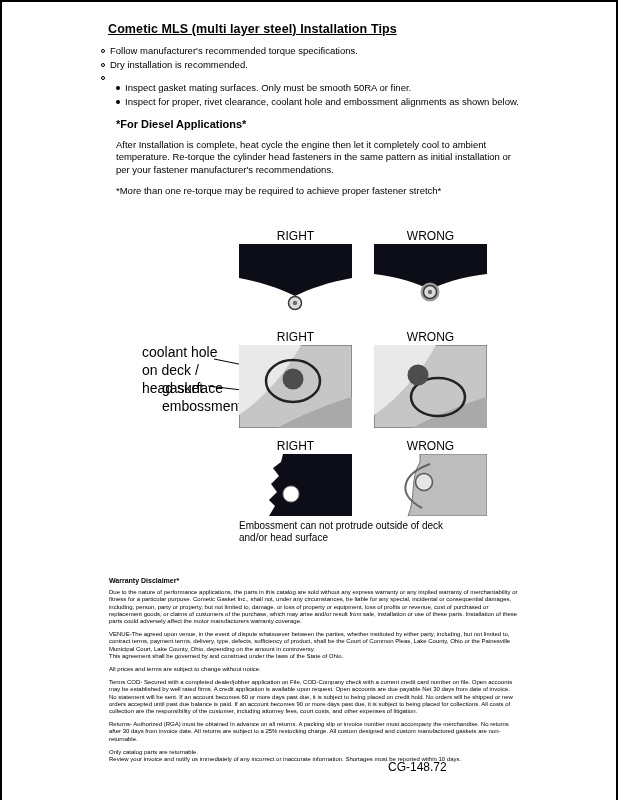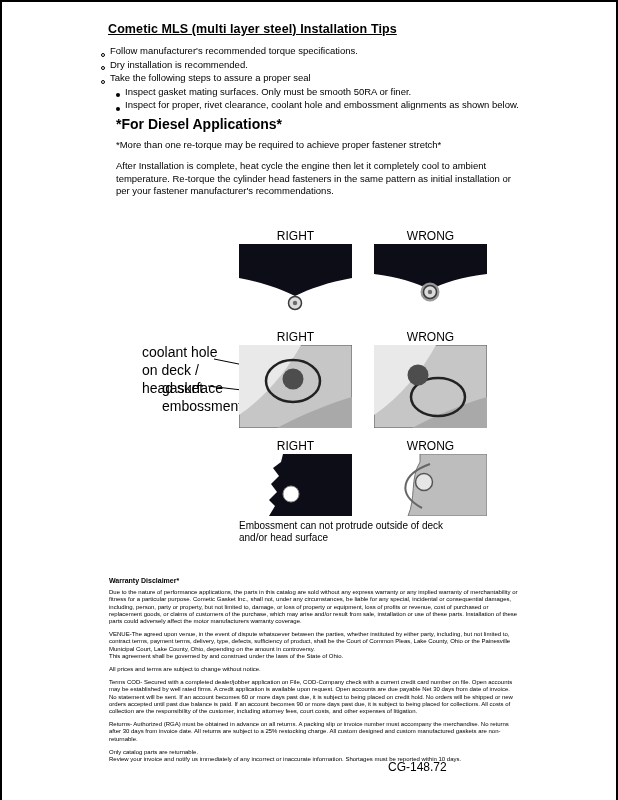--- a/index.html
+++ b/index.html
@@ -7,26 +7,26 @@
   body { font-family:"Liberation Sans","DejaVu Sans",sans-serif; color:#000; }
   .page {
     position:relative; width:618px; height:800px; margin:0 auto;
     background:#ffffff; border:2px solid #000; border-bottom:none; overflow:hidden;
   }
   .title {
     position:absolute; left:106px; top:20px;
     font-size:12.5px; font-weight:bold; text-decoration:underline; letter-spacing:.1px;
   }
   .tips { position:absolute; left:99px; top:44px; width:430px; font-size:9.5px; line-height:10.5px; }
-  .tip { display:flex; align-items:flex-end; margin-bottom:3px; }
+  .tip { display:flex; align-items:flex-start; margin-bottom:3px; }
   .tip.sub { margin-left:15px; }
   .b-open { flex:none; width:4px; height:4px; border:1px solid #000; border-radius:50%; margin:3px 5px 0 0; }
   .b-fill { flex:none; width:4px; height:4px; background:#000; border-radius:50%; margin:3px 5px 0 0; }
   .diesel { position:absolute; left:114px; top:116px; width:400px; font-size:9.5px; line-height:12.5px; }
-  .diesel .dhead { font-size:14px; font-weight:bold; margin-bottom:8px; }
+  .diesel .dhead { font-size:11px; font-weight:bold; margin-bottom:8px; }
   .diesel p { margin-bottom:9px; }
   .dlabel { position:absolute; width:113px; text-align:center; font-size:12px; }
   .dimg { position:absolute; width:113px; line-height:0; }
   .dimg svg { display:block; }
   .caption { position:absolute; font-size:10px; line-height:11.5px; }
   .anno { position:absolute; font-size:14px; line-height:18px; }
   .leader { position:absolute; }
   .disclaimer { position:absolute; left:107px; top:575px; width:410px; font-size:6px; line-height:7.2px; }
   .disclaimer .whead { font-size:7px; font-weight:bold; margin-bottom:5px; }
   .disclaimer p { margin-bottom:6px; }
@@ -44,36 +44,35 @@
     <div class="tip">
       <span class="b-open"></span>
       <span>Follow manufacturer's recommended torque specifications.</span>
     </div>
     <div class="tip">
       <span class="b-open"></span>
       <span>Dry installation is recommended.</span>
     </div>
     <div class="tip">
       <span class="b-open"></span>
-      <span>Take the following steps to assure a proper seal</span>
     </div>
     <div class="tip sub">
       <span class="b-fill"></span>
       <span>Inspect gasket mating surfaces.  Only must be smooth 50RA or finer.</span>
     </div>
     <div class="tip sub">
       <span class="b-fill"></span>
       <span>Inspect for proper, rivet clearance, coolant hole and embossment alignments as shown below.</span>
     </div>
   </div>
 
   <div class="diesel">
     <div class="dhead">*For Diesel Applications*</div>
+    <p>After Installation is complete, heat cycle the engine then let it completely cool to ambient temperature. Re-torque the cylinder head fasteners in the same pattern as initial installation or per your fastener manufacturer's recommendations.</p>
     <p>*More than one re-torque may be required to achieve proper fastener stretch*</p>
-    <p>After Installation is complete, heat cycle the engine then let it completely cool to ambient temperature. Re-torque the cylinder head fasteners in the same pattern as initial installation or per your fastener manufacturer's recommendations.</p>
   </div>
 
   <div class="dlabel" style="left:237px; top:227px;">RIGHT</div>
   <div class="dlabel" style="left:372px; top:227px;">WRONG</div>
 
   <div class="dimg" style="left:237px; top:242px;">
     <svg width="113" height="68" viewBox="0 0 113 68">
       <rect width="113" height="68" fill="#ffffff"></rect>
       <path d="M0,0 H113 V34 C90,38 70,45 56,52 C42,45 22,38 0,34 Z" fill="#0d0d18"></path>
       <circle cx="56" cy="59" r="6.5" fill="#dcdcdc" stroke="#3a3a3a" stroke-width="1.5"></circle>

